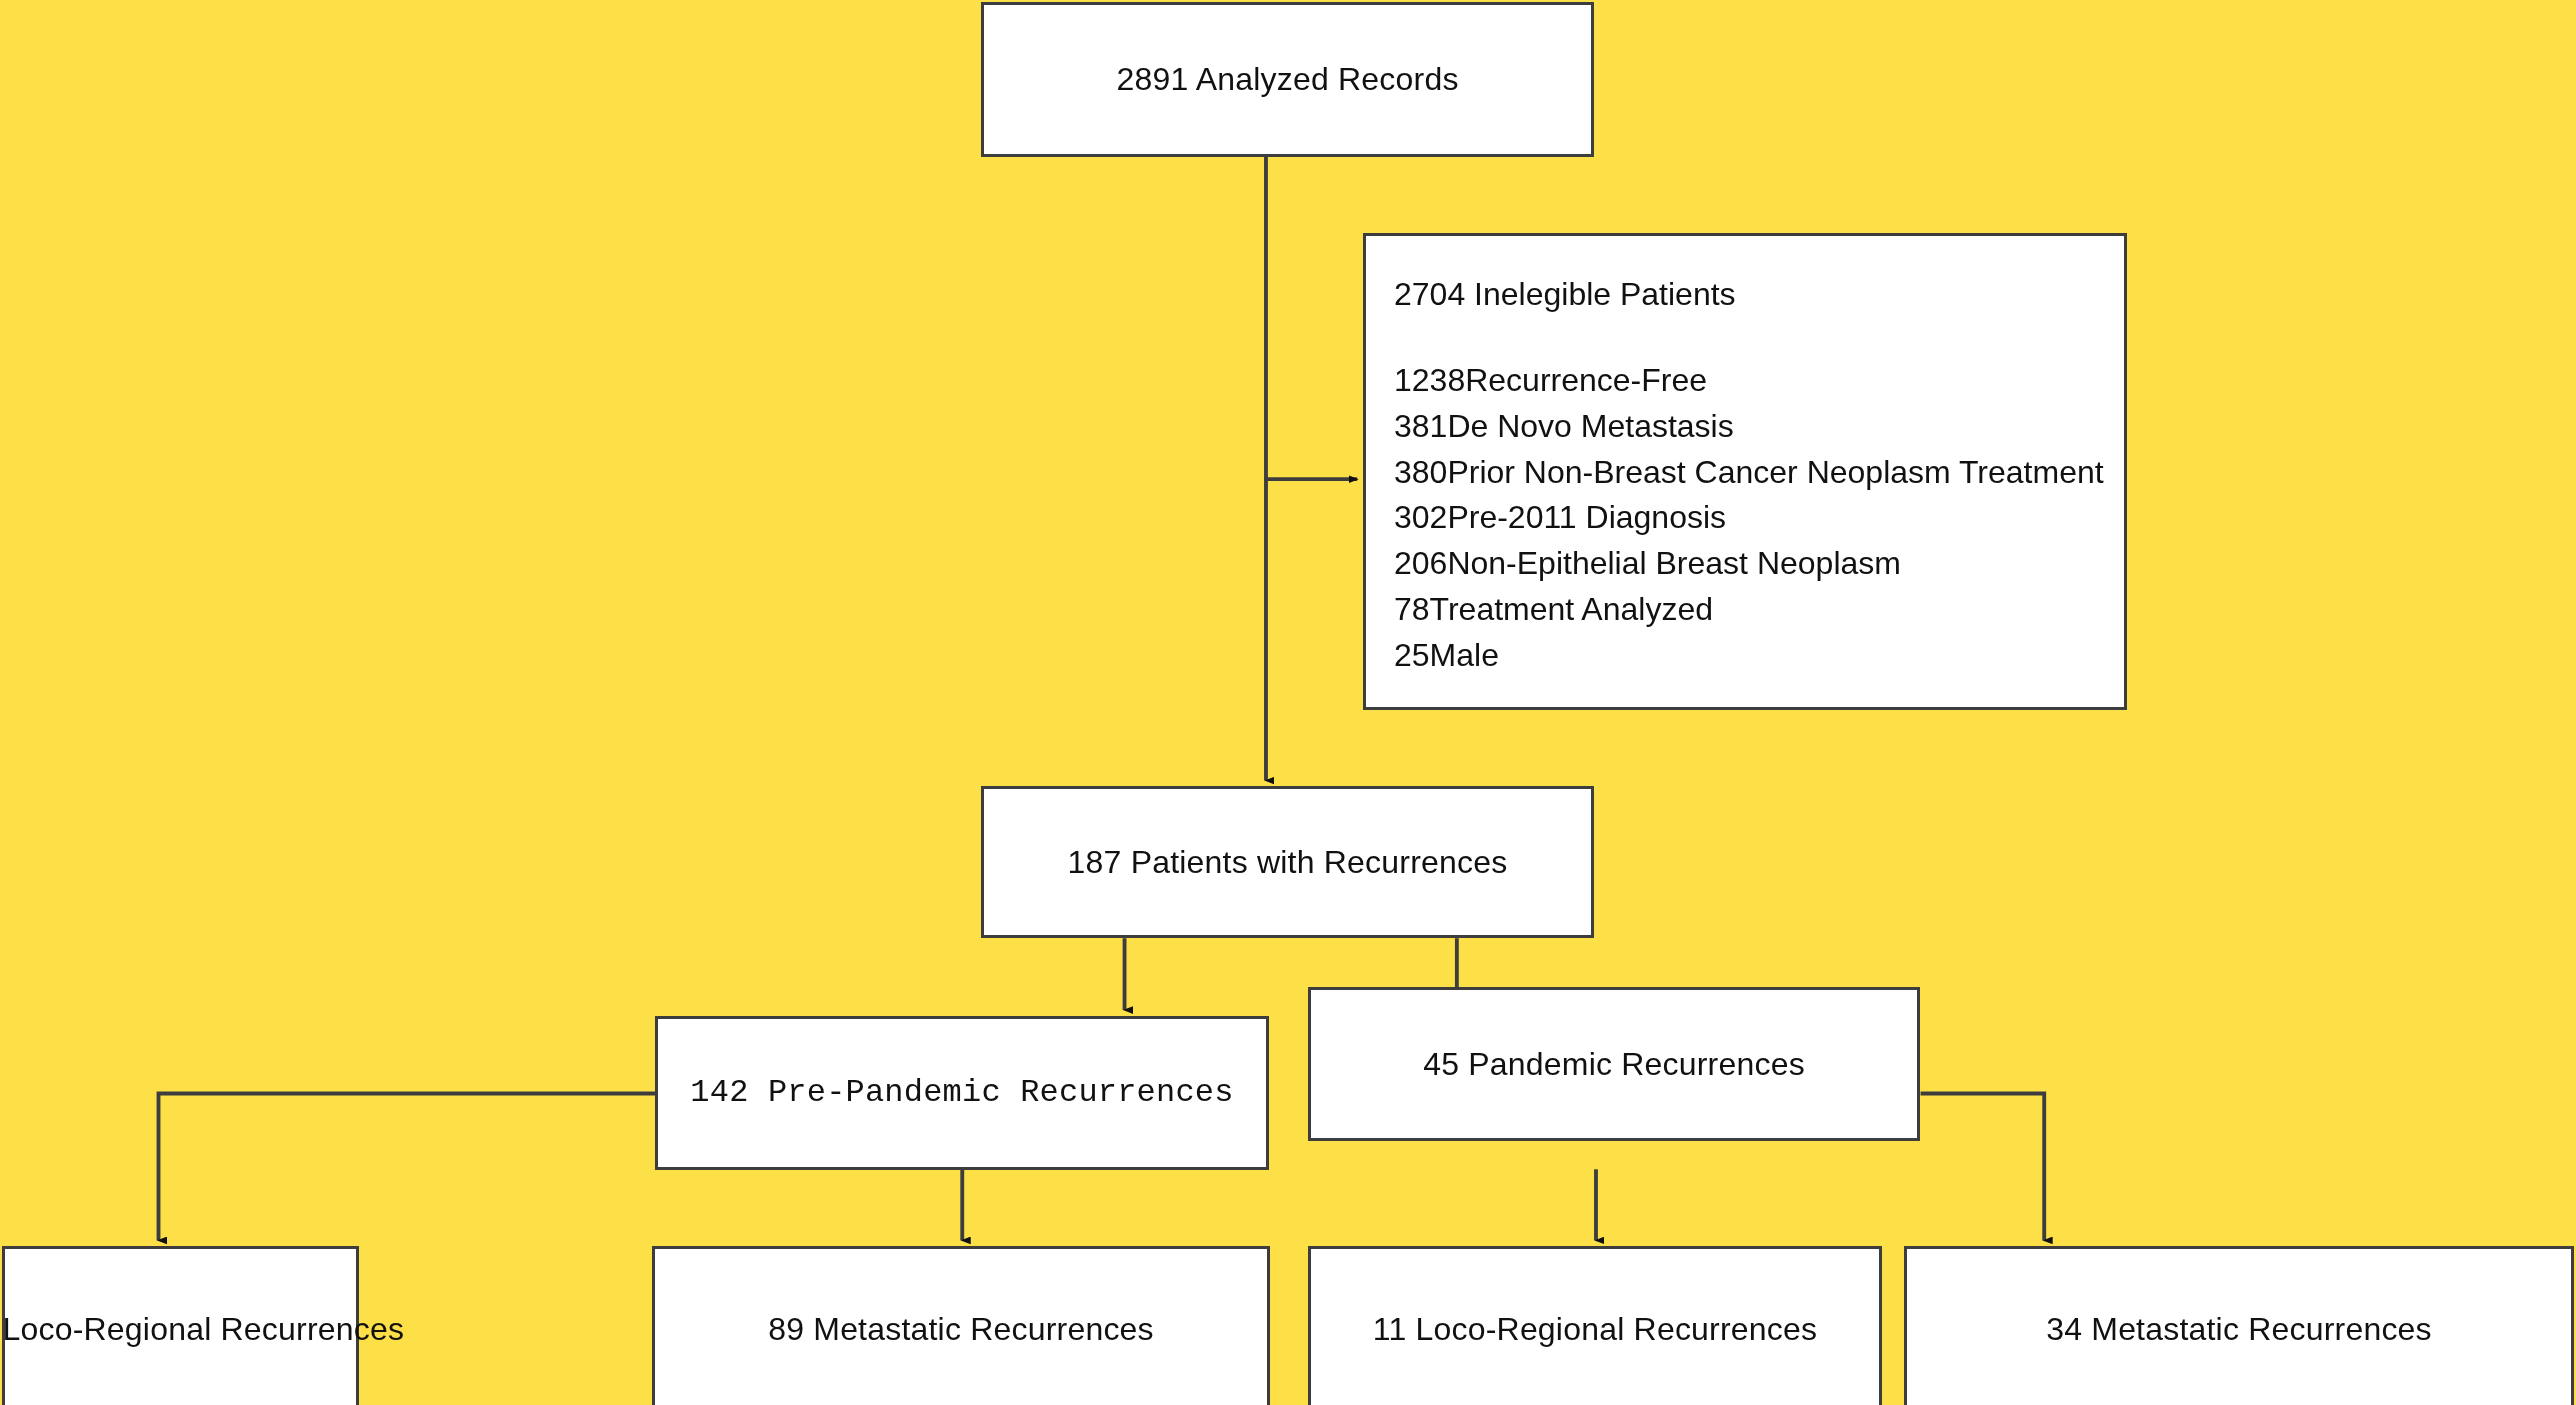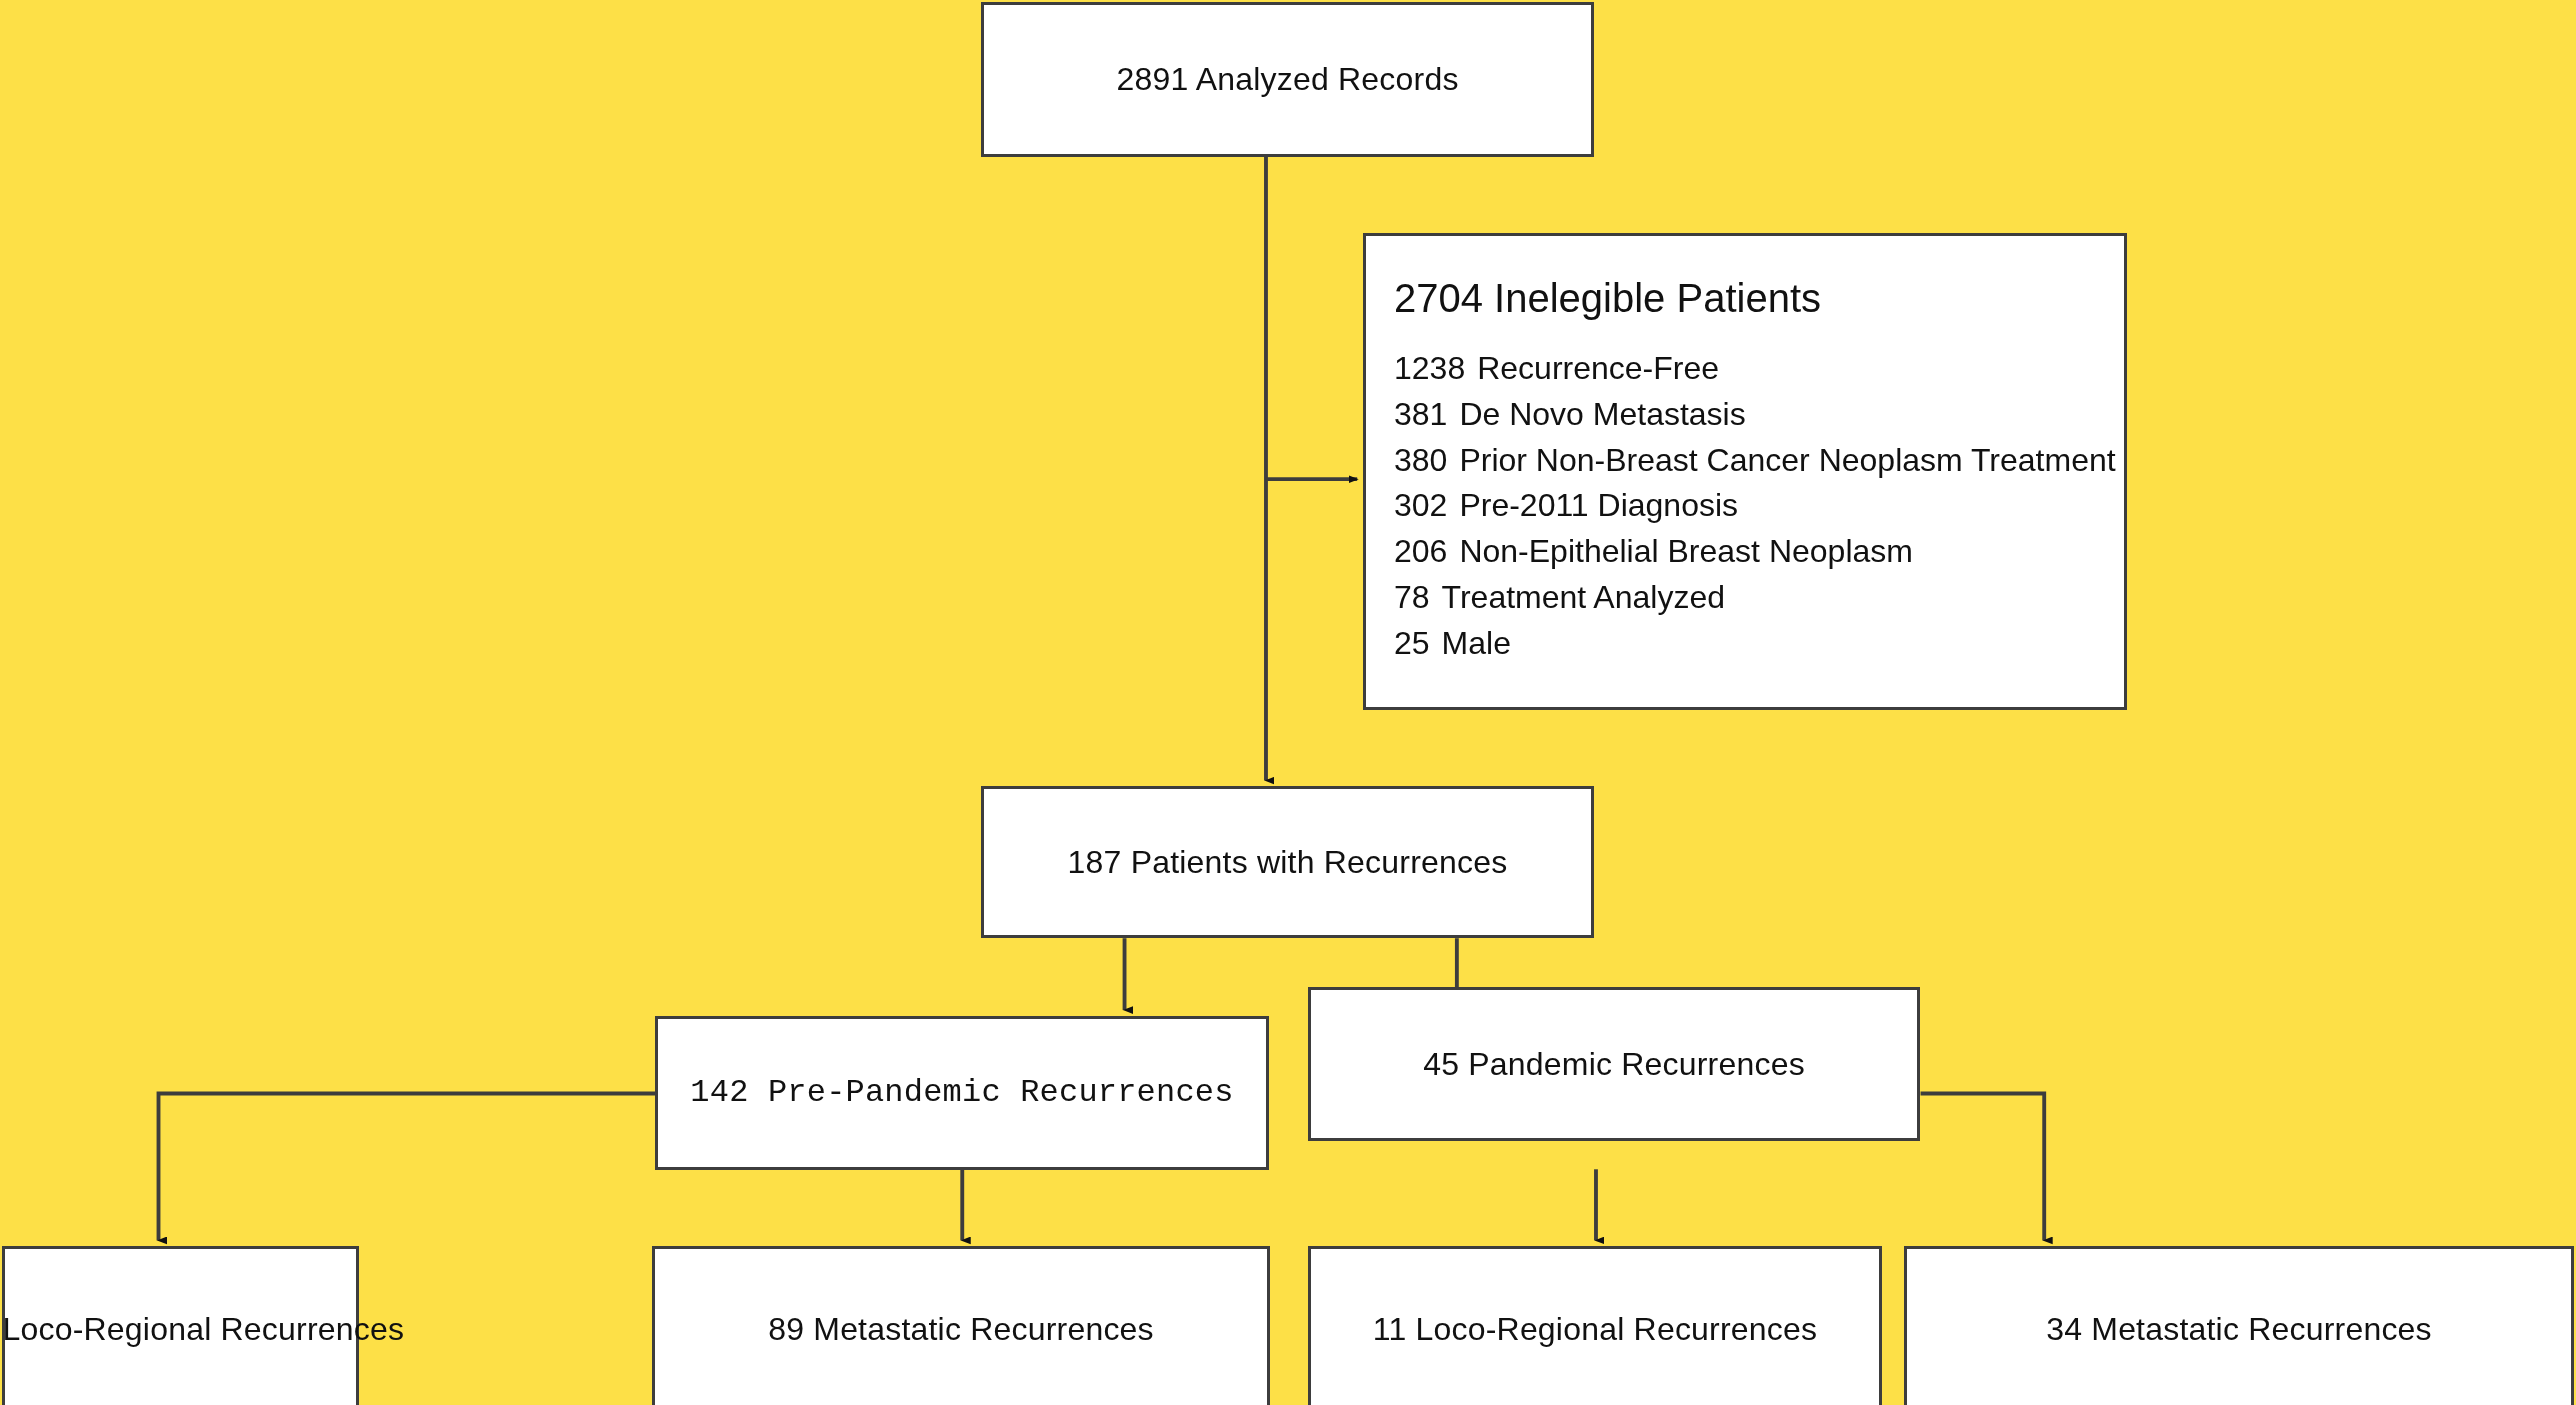--- a/index.html
+++ b/index.html
@@ -46,39 +46,39 @@
     color: #111111;
     text-align: center;
     white-space: nowrap;
   }
   
   #node-ineligible {
     display: block;
     padding: 40px 0 0 28px;
   }
   #node-ineligible .excl-title {
-    font-size: 40px;
+    font-size: 32px;
     color: #111111;
-    margin: 0 0 25px 0;
+    margin: 0 0 45px 0;
     white-space: nowrap;
   }
   .excl-list {
     list-style: none;
     margin: 0;
     padding: 0;
   }
   .excl-list li {
     font-size: 32px;
     line-height: 1.43;
     color: #111111;
     white-space: nowrap;
   }
   .excl-count {
     display: inline-block;
-    margin-right: 12px;
+    margin-right: 0;
   }
 </style>
 </head>
 <body>
 
 <div id="flow-root">
 
   <svg id="connectors" viewBox="0 0 3333 1818" width="2576" height="1405" aria-hidden="true">
     <defs>
       <marker id="arrowdown" markerWidth="16" markerHeight="16" refX="5" refY="11" orient="auto" markerUnits="userSpaceOnUse">

